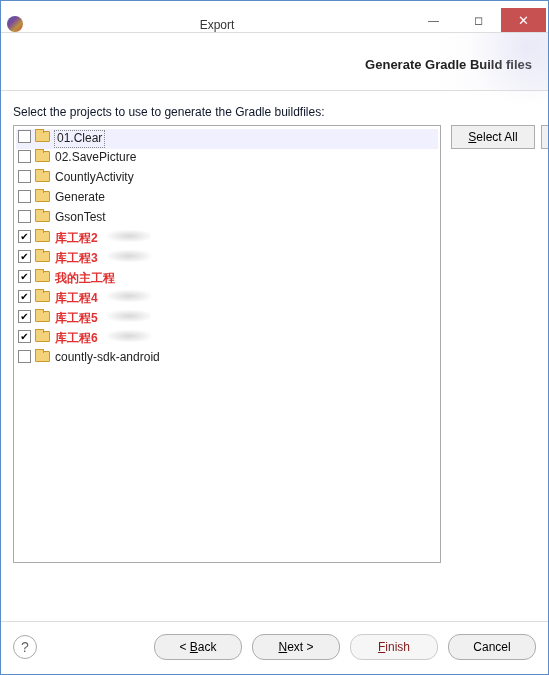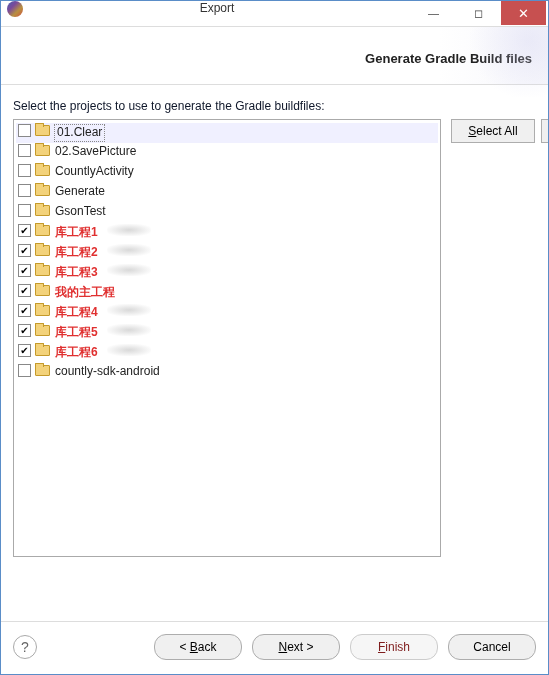--- a/index.html
+++ b/index.html
@@ -8,25 +8,25 @@
     font-family: "Segoe UI", Tahoma, sans-serif;
     font-size: 12px;
     background: #fff;
     width: 549px;
     height: 675px;
     border: 1px solid #5a8dc8;
     display: flex;
     flex-direction: column;
   }
   .titlebar {
-    height: 26px;
+    height: 32px;
     background: #fff;
     border-bottom: 1px solid #ddd;
     display: flex;
-    align-items: flex-start;
+    align-items: flex-end;
     padding: 0 2px 0 6px;
   }
   .titlebar .app-icon {
     width: 16px; height: 16px; border-radius: 50%;
     background: linear-gradient(135deg,#4a5fb0 0%,#7a4a9a 35%,#b89040 65%,#d05040 100%);
   }
   .titlebar .title {
     flex: 1; text-align: center; font-size: 12px; color: #333;
   }
   .win-btn { width: 45px; height: 24px; display:flex;align-items:center;justify-content:center; font-size:11px; color:#444;}
@@ -144,26 +144,20 @@
           <span class="proj-name">Generate</span>
         </div>
         <div class="row">
           <span class="chk"></span>
           <span class="folder-icon"></span>
           <span class="proj-name">GsonTest</span>
         </div>
         <div class="row">
           <span class="chk checked"></span>
           <span class="folder-icon"></span>
-          <span class="proj-name red">库工程1</span>
-          <span class="smudge"></span>
-        </div>
-        <div class="row">
-          <span class="chk checked"></span>
-          <span class="folder-icon"></span>
           <span class="proj-name red">库工程2</span>
           <span class="smudge"></span>
         </div>
         <div class="row">
           <span class="chk checked"></span>
           <span class="folder-icon"></span>
           <span class="proj-name red">库工程3</span>
           <span class="smudge"></span>
         </div>
         <div class="row">

